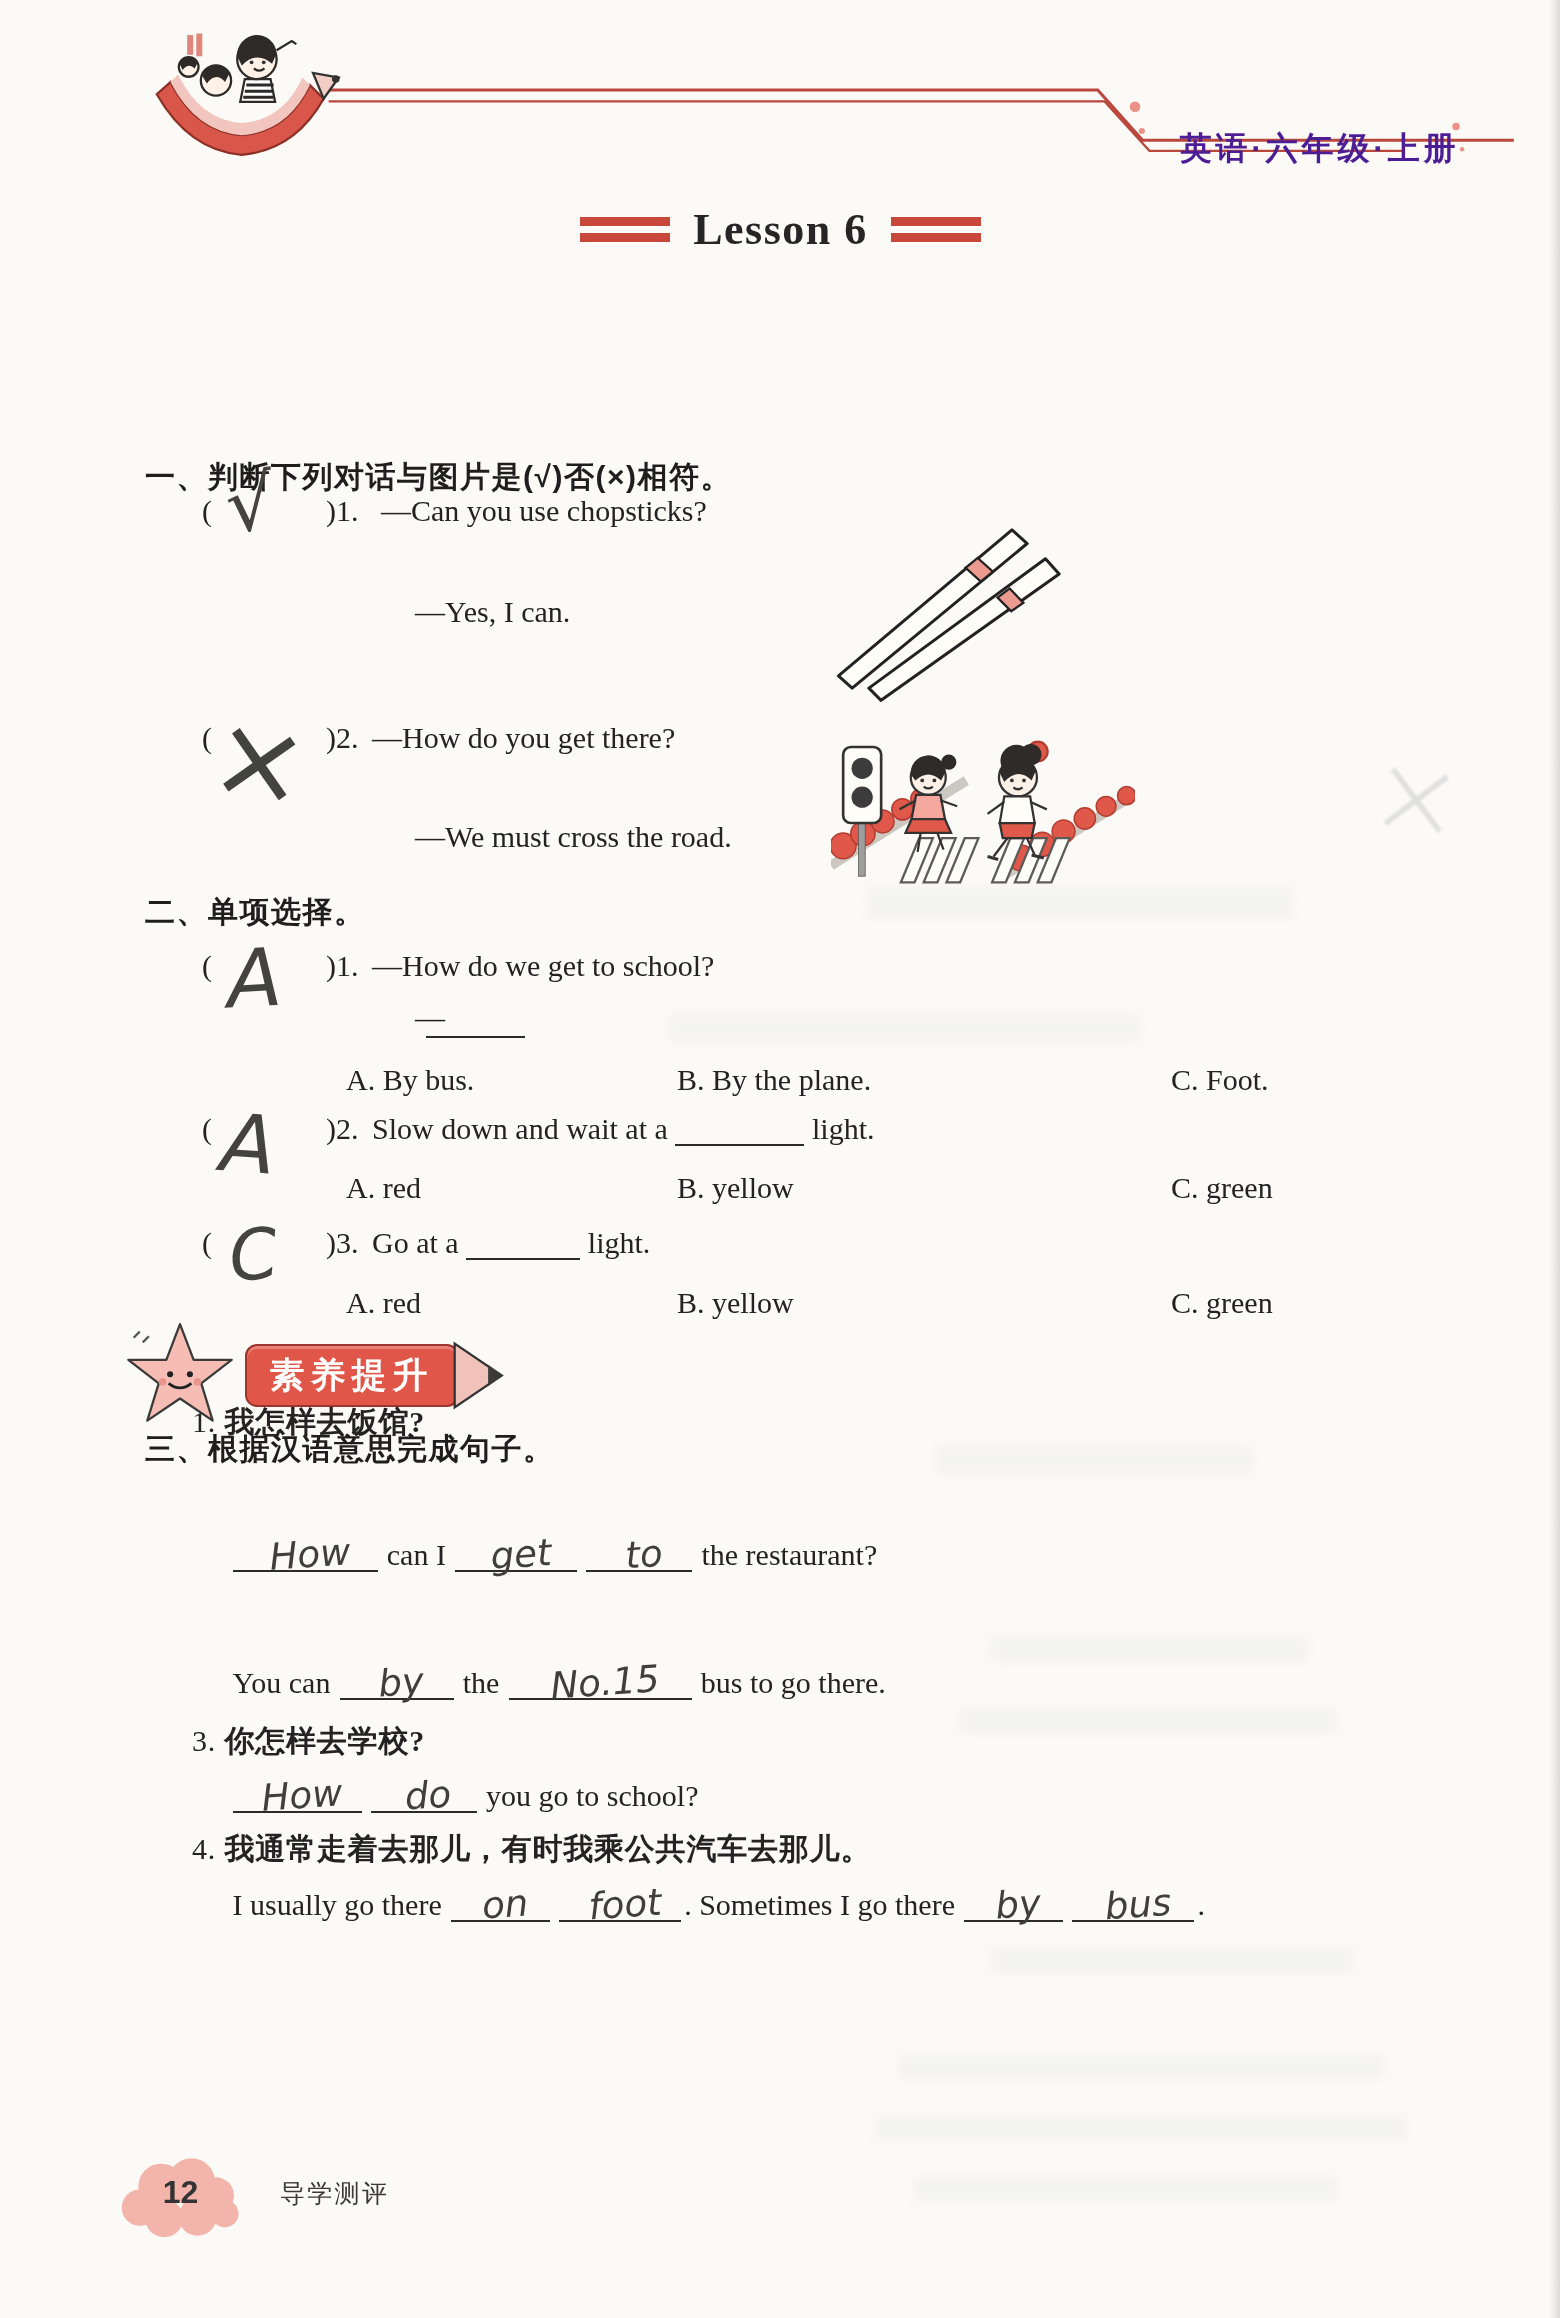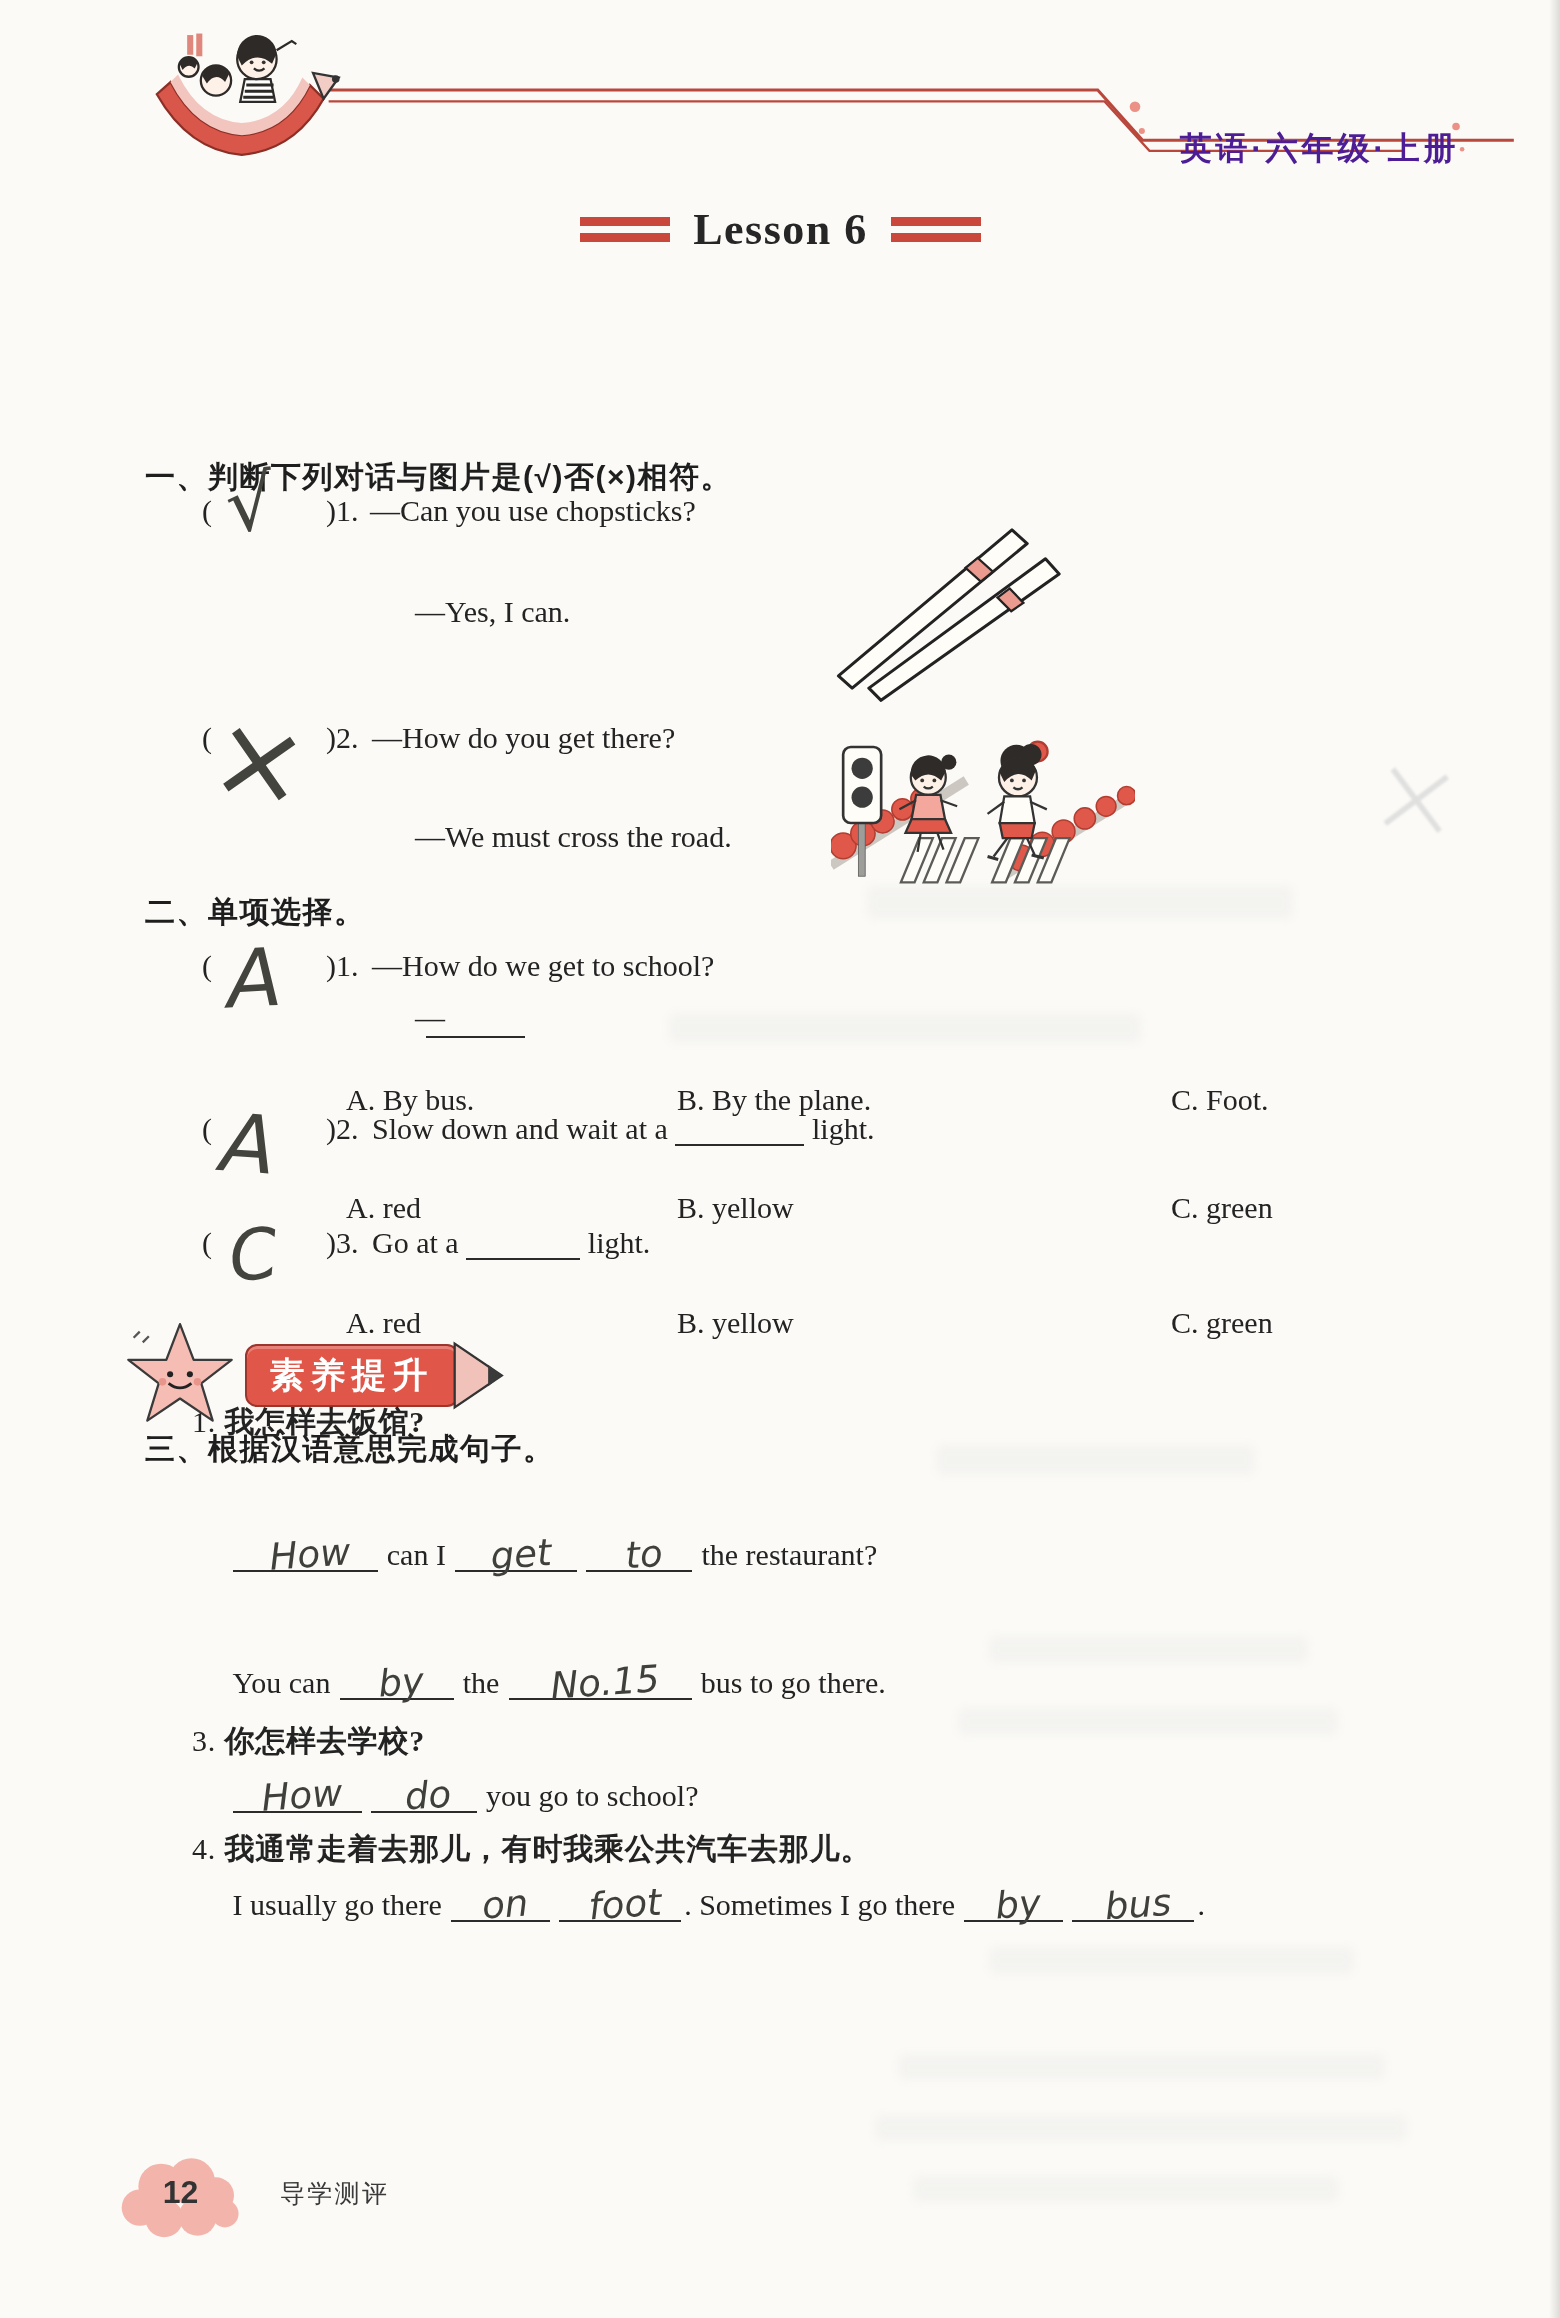--- a/index.html
+++ b/index.html
@@ -2,21 +2,21 @@
 <html style="font-size:12px"><head>
 <meta charset="utf-8">
 <style>
   html,body{margin:0;padding:0;background:#e8e6e2;}
   .page{position:relative;width:1561px;height:2319px;background:#fbfaf7;overflow:hidden;
         font-family:"Liberation Serif",serif;color:#232323;}
   .abs{position:absolute;}
   .cn{font-family:"Liberation Sans",sans-serif;font-weight:800;color:#1e1e1e;}
   .h1cn{font-size:30px;letter-spacing:1.5px;}
   .q{font-size:30px;white-space:nowrap;}
-  .opt{font-size:30px;white-space:nowrap;margin-top:20px;}
+  .opt{font-size:30px;white-space:nowrap;}
   .cnitem{font-size:30px;font-weight:700;letter-spacing:0.8px;white-space:nowrap;}
   .cnitem .sernum{font-family:"Liberation Serif",serif;font-weight:400;}
   .enline{font-size:30px;white-space:nowrap;}
   .enline span{margin:0 4.6px;}
   .tight{margin-left:-1.5px !important;}
   
   .blank{display:inline-block;height:4.6px;border-bottom:2.3px solid #2b2b2b;position:relative;
          margin:0 7.6px;vertical-align:-6.8px;}.w130{width:99px}.w140{width:106px}.w150{width:114px}
   .w160{width:122px}.w170{width:129px}.w190{width:145px}.w240{width:183px}
   .hw{font-family:"DejaVu Sans",sans-serif;font-style:italic;font-weight:400;color:#3f3f3c;}
@@ -101,21 +101,21 @@
         <div class="dbar"></div>
         <div class="dbar"></div>
       </div>
   </div>
 
 
   <div class="abs cn h1cn" style="left:145px;top:457px;">一、判断下列对话与图片是(√)否(×)相符。</div>
 
   <div class="abs q" style="left:202px;top:494px;">
     <span>(</span><span class="gap"><span class="mark mk-check">√</span></span><span>)</span><span>1.</span>
-    <span style="margin-left:4px;">—Can you use chopsticks?</span>
+    <span style="margin-left:15px;">—Can you use chopsticks?</span>
   </div>
   <div class="abs q" style="left:415px;top:595px;">—Yes, I can.</div>
 
   <svg class="abs" style="left:808px;top:519px;" width="274" height="183" viewBox="0 0 360 240">
     <g fill="#fffdf8" stroke="#222" stroke-width="4" stroke-linejoin="round">
       <path d="M268,14 L288,32 L58,222 L40,206 Z"></path>
       <path d="M312,52 L330,72 L96,238 L80,222 Z"></path>
     </g>
     <path d="M223,51 L243,69 L227,82 L207,64 Z" fill="#ea9a8e" stroke="#222" stroke-width="3"></path>
     <path d="M265,91 L283,110 L267,121 L249,103 Z" fill="#ea9a8e" stroke="#222" stroke-width="3"></path>

